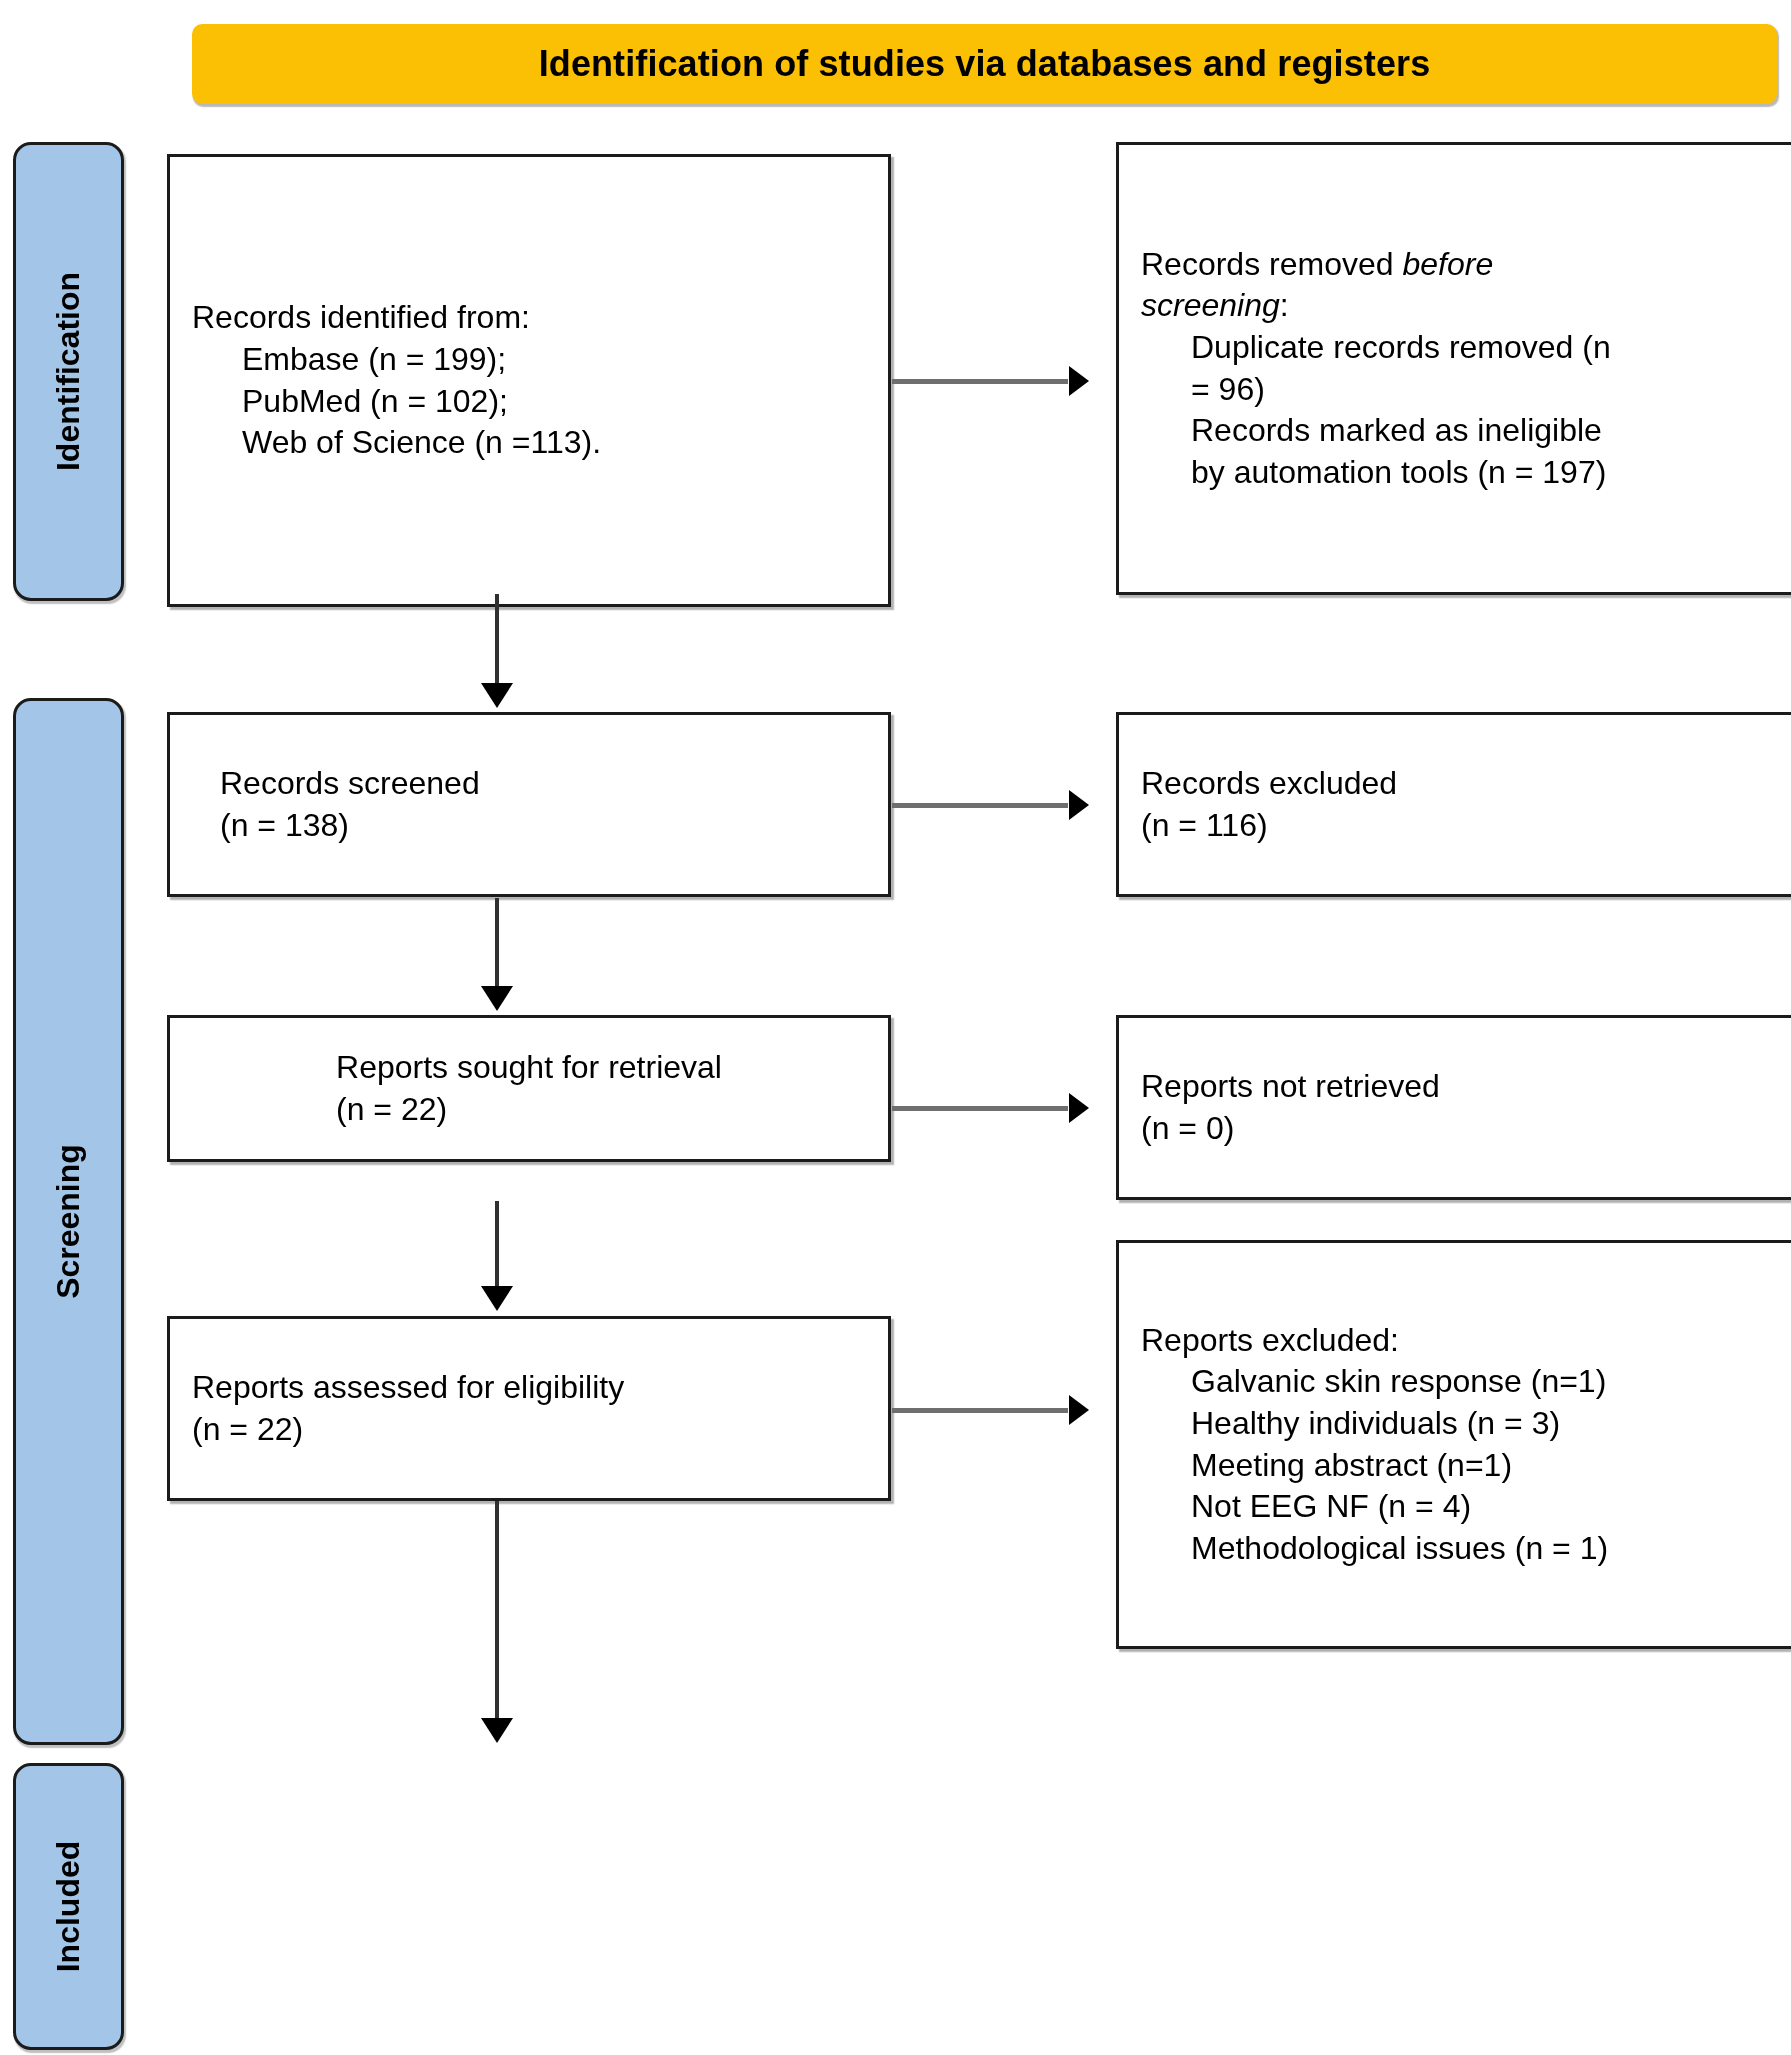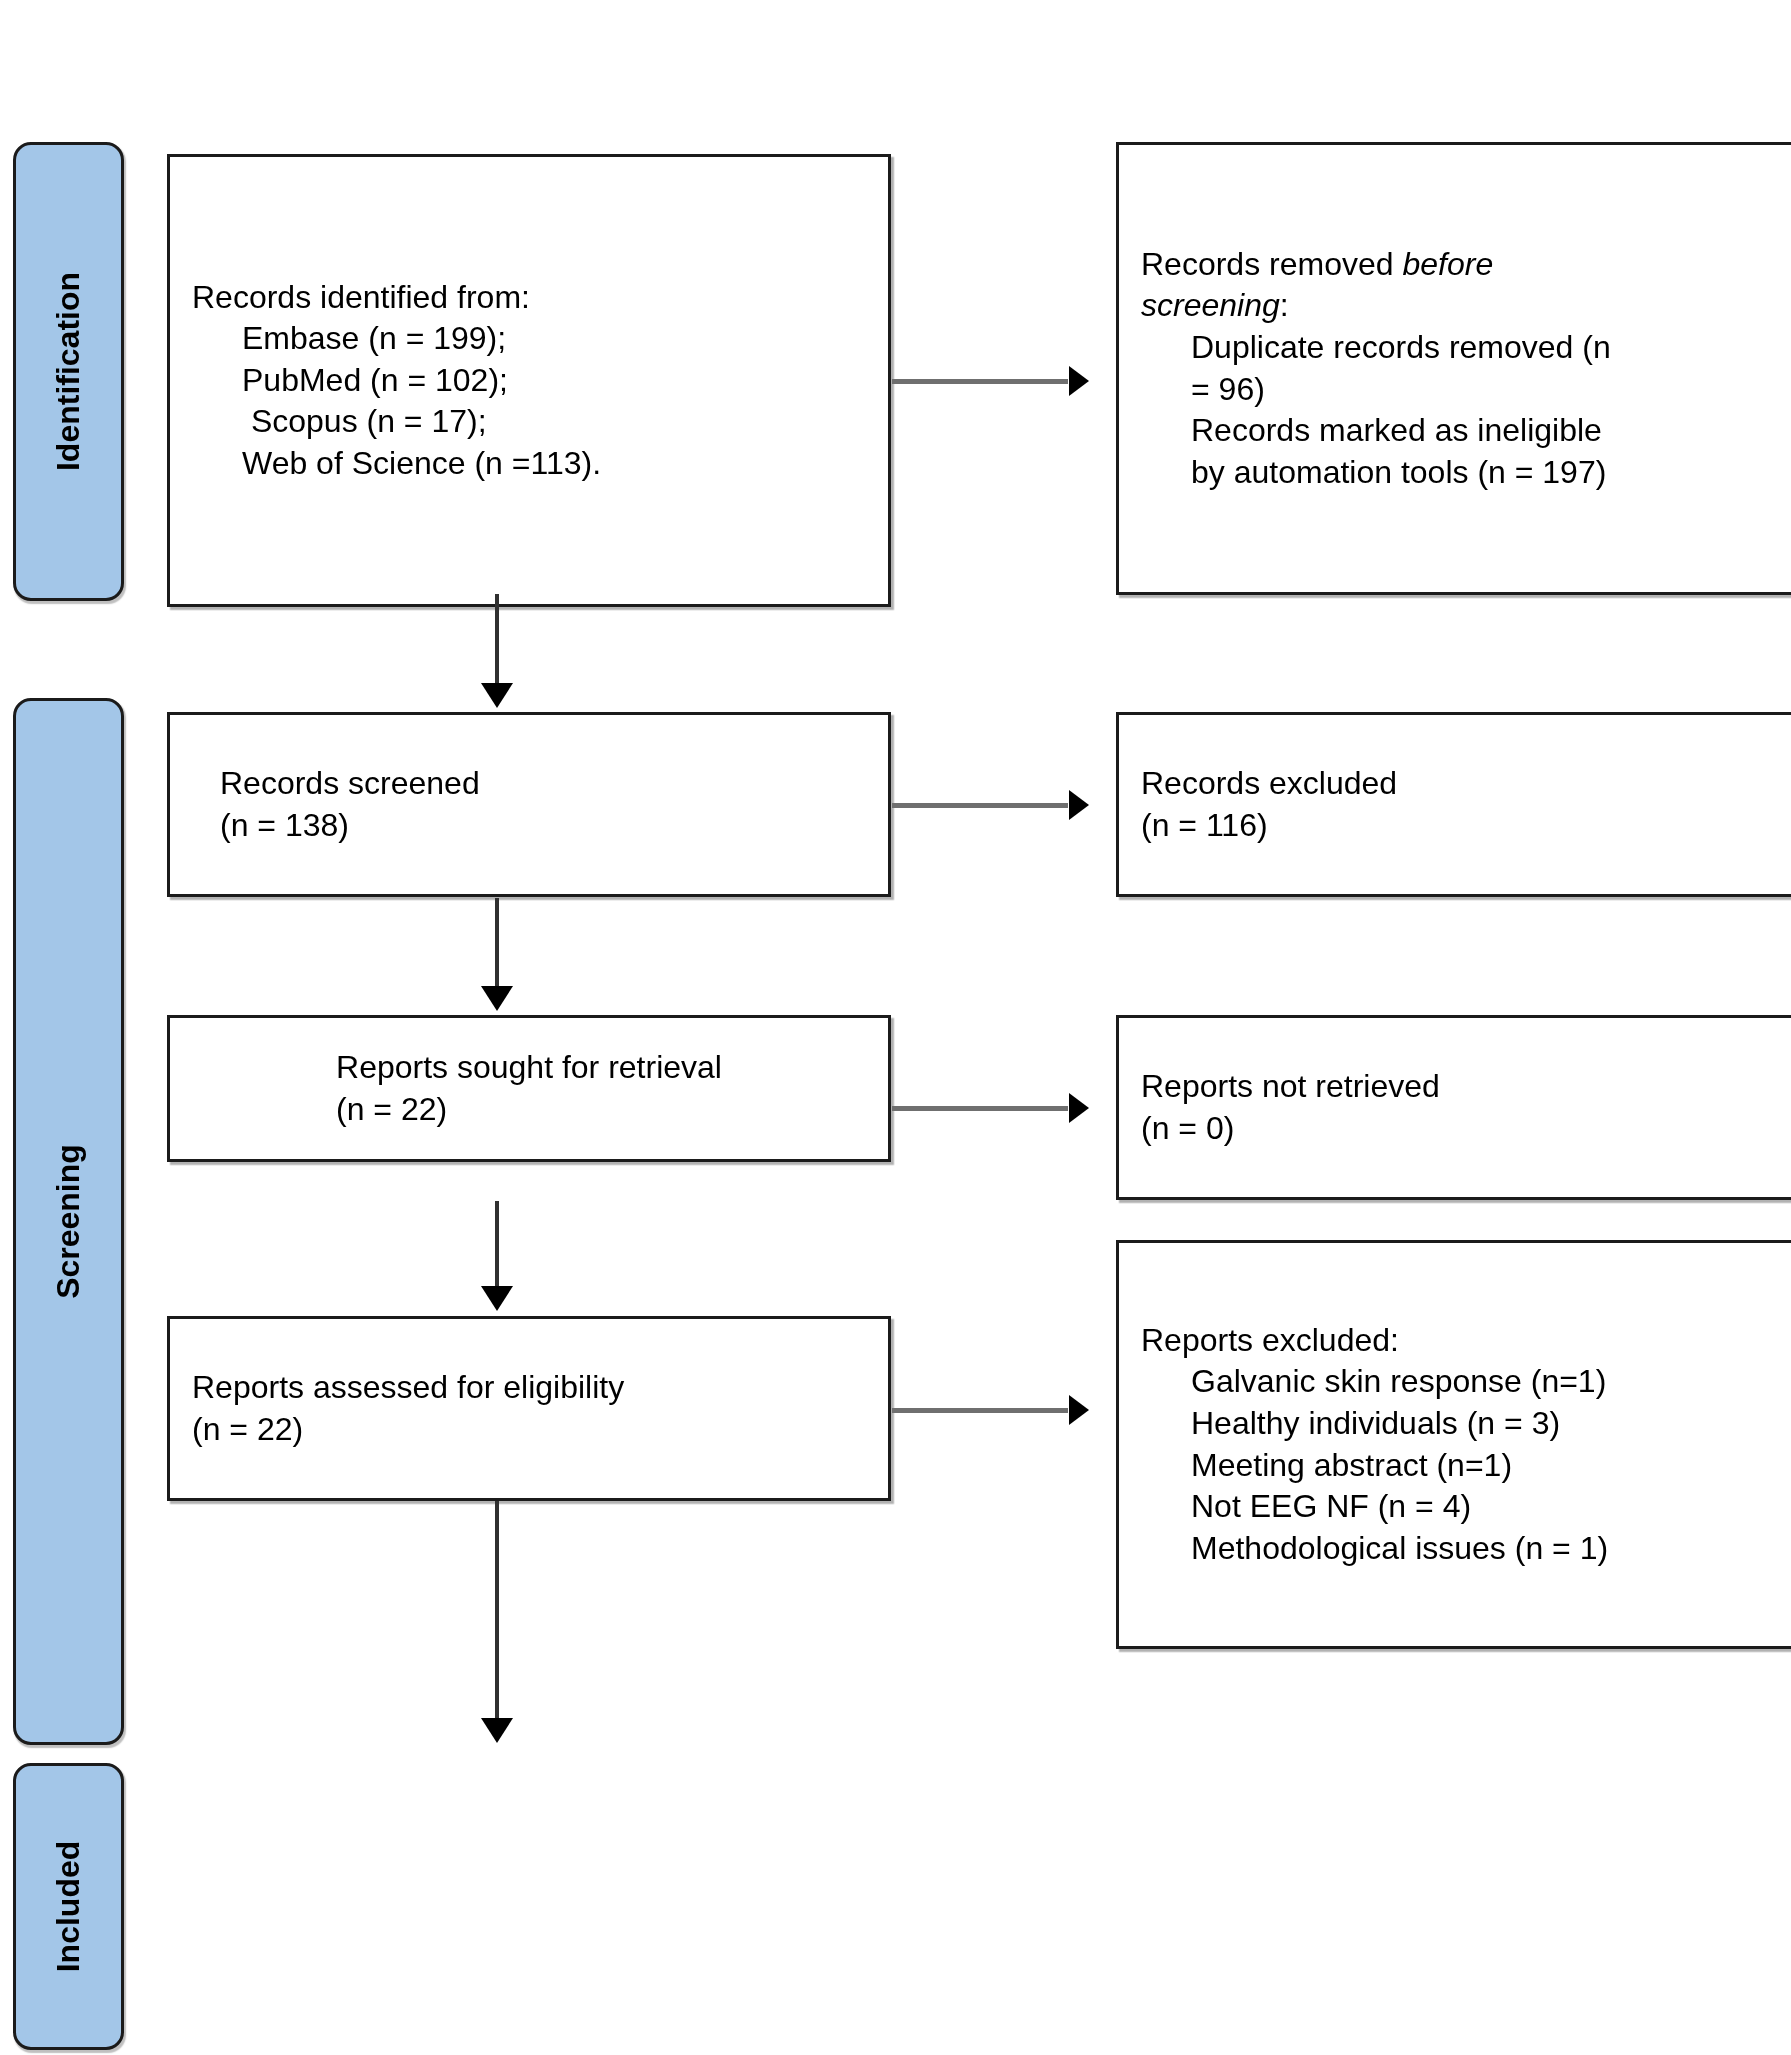--- a/index.html
+++ b/index.html
@@ -126,37 +126,39 @@
     border-left: 16.6px solid transparent;
     border-right: 16.6px solid transparent;
     border-top: 25.6px solid #000000;
   }
 </style>
 </head>
 <body>
 
 <div id="page">
 
+  <div class="banner">
+    <div class="banner-title">Identification of studies via databases and registers</div>
+  </div>
 
   <div class="stage" id="stage-identification">
     <span class="stage-label">Identification</span>
   </div>
   <div class="stage" id="stage-screening">
     <span class="stage-label">Screening</span>
   </div>
   <div class="stage" id="stage-included">
     <span class="stage-label">Included</span>
   </div>
 
   <div class="box col-left" id="box-identified">
     <div class="box-body">
       <span class="ln">Records identified from:</span>
       <span class="ind">Embase (n = 199);</span>
       <span class="ind">PubMed (n = 102);</span>
-      <span class="ind"> Scopus (n = 17);</span>
       <span class="ind">Web of Science (n =113).</span>
     </div>
   </div>
 
   <div class="box col-right" id="box-removed">
     <div class="box-body">
       <span class="ln"><span>Records removed </span><span class="ital">before</span></span>
       <span class="ln"><span class="ital">screening</span><span>:</span></span>
       <span class="ind">Duplicate records removed (n</span>
       <span class="ind">= 96)</span>

